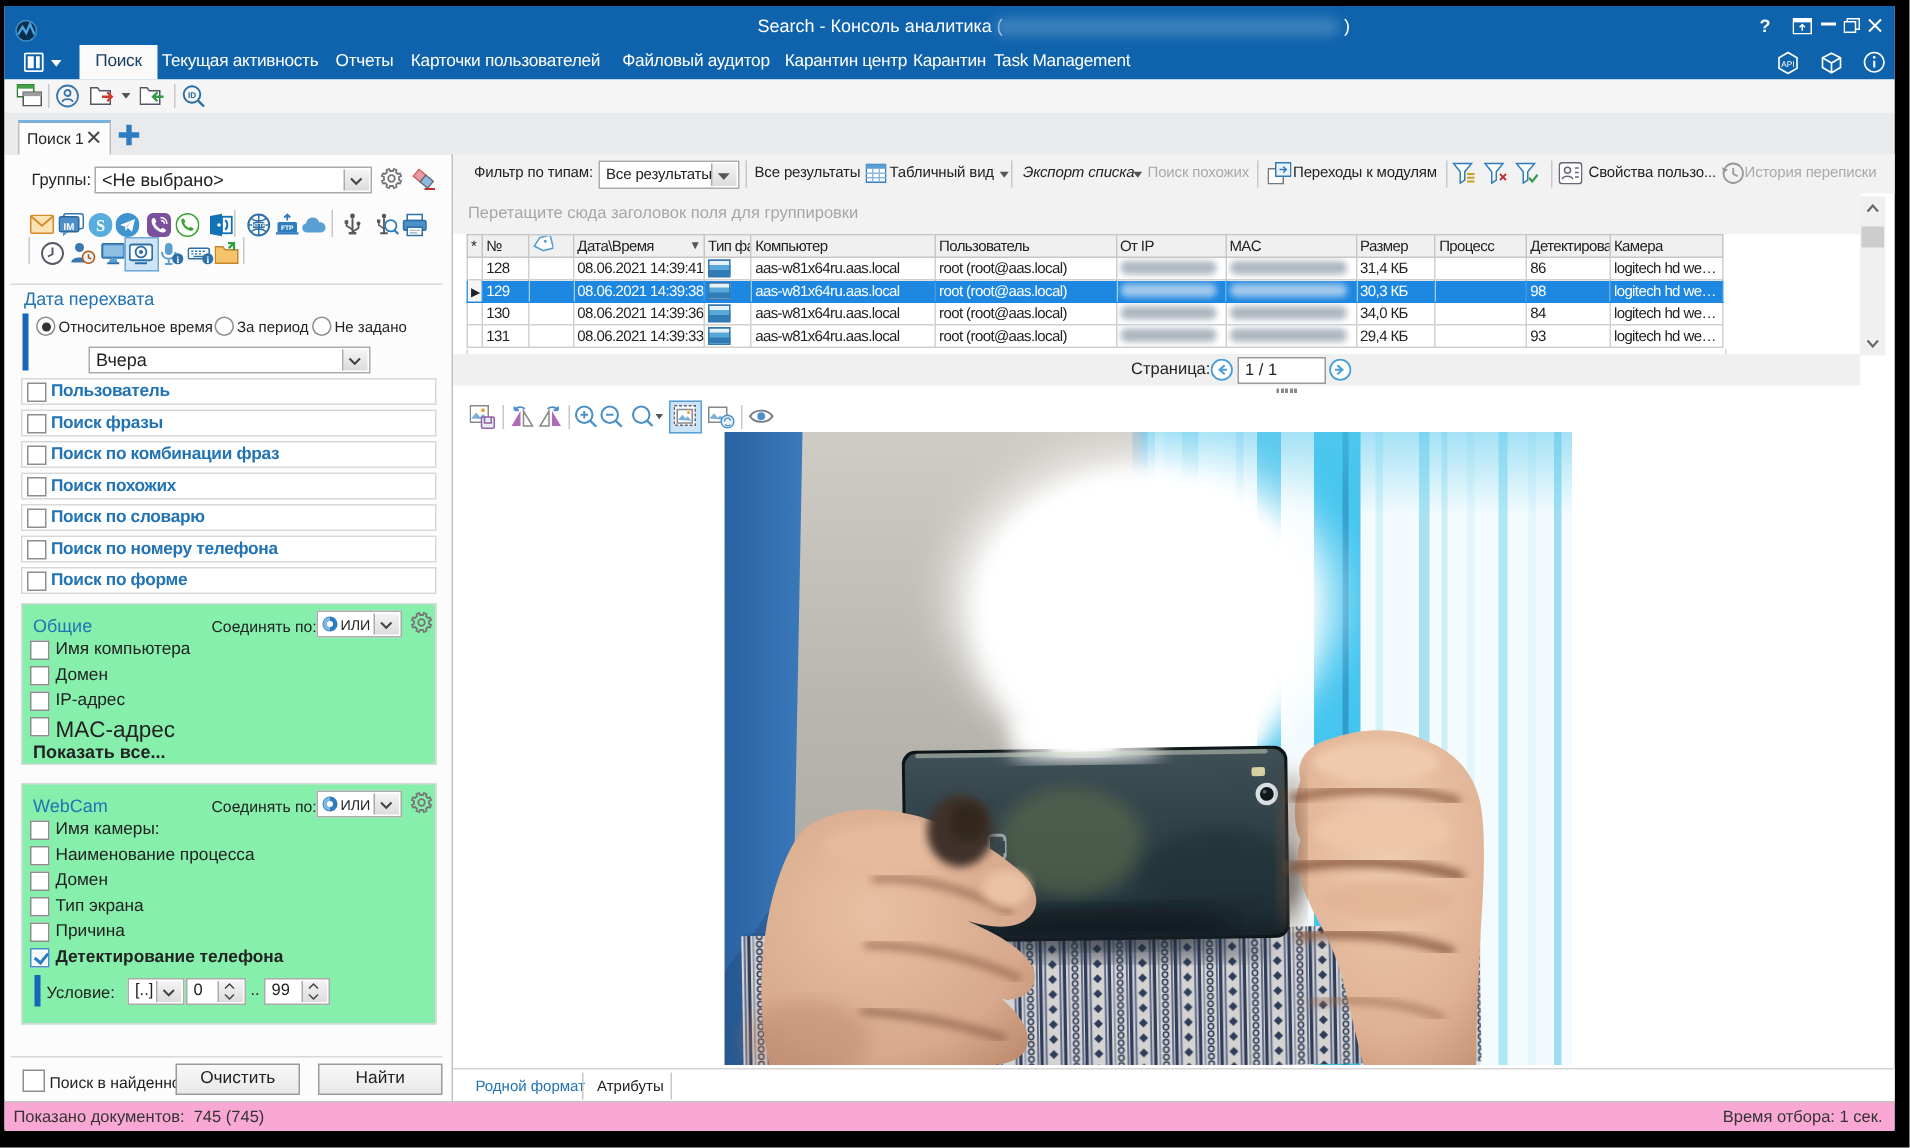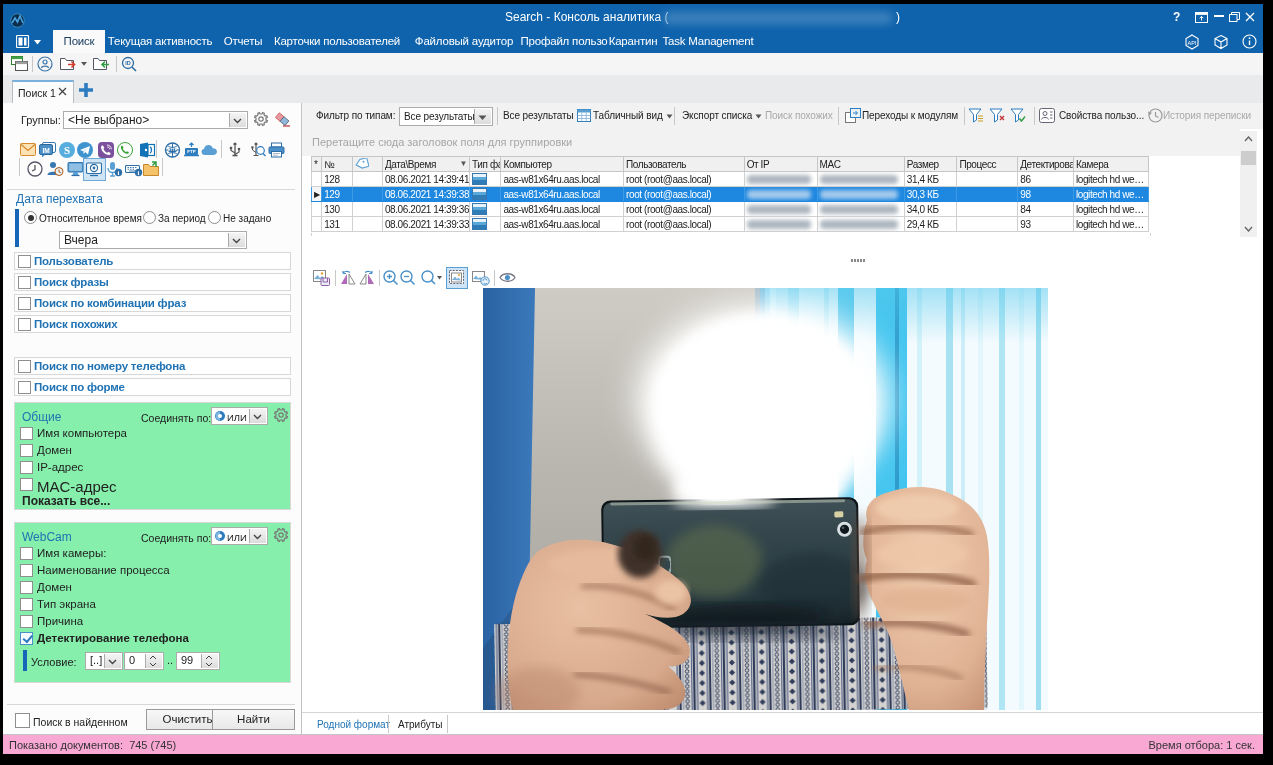--- a/index.html
+++ b/index.html
@@ -94,21 +94,21 @@
     </svg>
     <svg class="abs" style="left:31px;top:10px" width="7" height="5" viewBox="0 0 7 5">
         <path d="M0 0 L7 0 L3.5 4.5 Z" fill="#fff"></path>
       </svg>
     <div class="ttab" style="left:50px;top:0;width:52px;height:23px;border:none;background:#fafafa;"></div>
     <span class="mtab" style="left:76px;color:#1b3f60;">Поиск</span>
     <span class="mtab" style="left:157px;">Текущая активность</span>
     <span class="mtab" style="left:240px;">Отчеты</span>
     <span class="mtab" style="left:334px;">Карточки пользователей</span>
     <span class="mtab" style="left:461px;">Файловый аудитор</span>
-    <span class="mtab" style="left:561px;">Профайл пользо</span>
+    <span class="mtab" style="left:561px;">Карантин центр</span>
     <span class="mtab" style="left:630px;">Карантин</span>
     <span class="mtab" style="left:705px;">Task Management</span>
     <svg class="abs" style="left:1181px;top:4px" width="16" height="16" viewBox="0 0 16 16">
       <path d="M8 1 L14 4.5 L14 11.5 L8 15 L2 11.5 L2 4.5 Z" fill="none" stroke="#fff" stroke-width="1.1"></path>
       <text x="8" y="10.5" font-size="5.5" fill="#fff" text-anchor="middle" font-family="Liberation Sans">API</text>
     </svg>
     <svg class="abs" style="left:1210px;top:4px" width="16" height="16" viewBox="0 0 16 16">
       <path d="M8 1.5 L14 4.5 L14 11 L8 14.5 L2 11 L2 4.5 Z M2 4.5 L8 8 L14 4.5 M8 8 L8 14.5" fill="none" stroke="#fff" stroke-width="1.1"></path>
     </svg>
     <svg class="abs" style="left:1239px;top:4px" width="15" height="15" viewBox="0 0 15 15">
@@ -325,20 +325,24 @@
         <span class="lbl">Поиск фразы</span>
       </div>
     <div class="srow" style="top:191px;">
         <span class="chk"></span>
         <span class="lbl">Поиск по комбинации фраз</span>
       </div>
     <div class="srow" style="top:212px;">
         <span class="chk"></span>
         <span class="lbl">Поиск похожих</span>
       </div>
+    <div class="srow" style="top:233px;">
+        <span class="chk"></span>
+        <span class="lbl">Поиск по словарю</span>
+      </div>
     <div class="srow" style="top:254px;">
         <span class="chk"></span>
         <span class="lbl">Поиск по номеру телефона</span>
       </div>
     <div class="srow" style="top:275px;">
         <span class="chk"></span>
         <span class="lbl">Поиск по форме</span>
       </div>
     <div class="sbox" style="top:299px;height:106px;">
       <span class="abs blue" style="left:7px;top:7px;font-size:12px;">Общие</span>
@@ -428,21 +432,21 @@
             <svg width="8" height="12" viewBox="0 0 8 12" style="position:absolute;left:3px;top:1px">
               <path d="M1 4 L4 1 L7 4" stroke="#444" fill="none"></path>
               <path d="M1 8 L4 11 L7 8" stroke="#444" fill="none"></path>
             </svg>
           </span>
       </div>
     </div>
     <div class="abs" style="left:4px;top:601px;width:288px;border-top:1px solid #d8d8d8;"></div>
     <span class="chk" style="left:12px;top:610px;width:13px;height:13px;"></span>
     <span class="abs" style="left:30px;top:613px;font-size:10.5px;">Поиск в найденном</span>
-    <div class="btn2" style="left:143px;top:606px;width:81px;height:19px;line-height:19px;">Очистить</div>
+    <div class="btn2" style="left:114px;top:606px;width:81px;height:19px;line-height:19px;">Очистить</div>
     <div class="btn2" style="left:209px;top:606px;width:81px;height:19px;line-height:19px;">Найти</div>
   </div>
   <div class="abs" id="vsplit"></div>
   <div class="abs" id="rightpanel">
     <div class="abs" id="rtoolbar">
       <span class="abs" style="left:14px;top:7px;">Фильтр по типам:</span>
       <div class="combo" style="left:97px;top:4px;width:92px;height:17px;">
         <span class="abs" style="left:4px;top:3px;font-size:10px;">Все результаты</span>
         <span class="btn">
             <svg width="9" height="6" viewBox="0 0 9 6" style="position:absolute;left:3px;top:6px">
@@ -455,21 +459,21 @@
       <svg class="abs" style="left:275px;top:6px" width="14" height="13" viewBox="0 0 14 13">
           <rect x="0.5" y="0.5" width="13" height="12" fill="#fff" stroke="#2e7cc0"></rect>
           <rect x="0.5" y="0.5" width="13" height="3" fill="#5a9fd4"></rect>
           <path d="M0.5 6.5 L13.5 6.5 M0.5 9.5 L13.5 9.5 M4.8 3.5 L4.8 12.5 M9.2 3.5 L9.2 12.5" stroke="#8ab8dc" stroke-width="0.9"></path>
         </svg>
       <span class="abs" style="left:291px;top:7px;">Табличный вид</span>
       <svg class="abs" style="left:364px;top:11px" width="7" height="5" viewBox="0 0 7 5">
           <path d="M0.5 0.5 L6.5 0.5 L3.5 4.5 Z" fill="#555"></path>
         </svg>
       <sep style="left:372px;top:4px;height:18px;"></sep>
-      <span class="abs" style="left:380px;top:7px;">Экспорт списка</span>
+      <span class="abs" style="left:380px;top:7px;font-style:italic;">Экспорт списка</span>
       <svg class="abs" style="left:453px;top:11px" width="7" height="5" viewBox="0 0 7 5">
           <path d="M0.5 0.5 L6.5 0.5 L3.5 4.5 Z" fill="#555"></path>
         </svg>
       <span class="abs" style="left:463px;top:7px;color:#a9a9a9;">Поиск похожих</span>
       <sep style="left:536px;top:4px;height:18px;"></sep>
       <svg class="abs" style="left:543px;top:5px" width="16" height="15" viewBox="0 0 16 15">
           <rect x="0.5" y="4.5" width="10" height="10" fill="#fff" stroke="#777"></rect>
           <rect x="5.5" y="0.5" width="10" height="9" fill="#eaf2fa" stroke="#2e7cc0"></rect>
           <path d="M8 5 L12 5 M10.5 3 L12.5 5 L10.5 7" stroke="#2e7cc0" fill="none"></path>
         </svg>
@@ -596,20 +600,34 @@
             <td><span class="blr"></span></td>
             <td><span class="blr b2"></span></td>
             <td>29,4 КБ</td>
             <td></td>
             <td>93</td>
             <td>logitech hd we…</td>
           </tr>
     </tbody>
       </table>
     <div class="abs" style="left:9px;top:130px;width:838px;height:3px;overflow:hidden;border-left:1px solid #d0d0d0;border-right:1px solid #d0d0d0;"></div>
+    <div class="abs" id="pager">
+      <span class="abs" style="left:452px;top:4px;">Страница:</span>
+      <svg class="abs" style="left:505px;top:3px" width="15" height="15" viewBox="0 0 15 15">
+          <circle cx="7.5" cy="7.5" r="6.8" fill="#fff" stroke="#4a9fd8" stroke-width="1.2"></circle>
+          <path d="M9.5 4.5 L6 7.5 L9.5 10.5 M6 7.5 L11 7.5" stroke="#4a9fd8" stroke-width="1.3" fill="none"></path>
+        </svg>
+      <div class="combo" style="left:523px;top:2px;width:57px;height:16px;border-color:#999;">
+          <span class="abs" style="left:4px;top:2px;">1 / 1</span>
+        </div>
+      <svg class="abs" style="left:584px;top:3px" width="15" height="15" viewBox="0 0 15 15">
+          <circle cx="7.5" cy="7.5" r="6.8" fill="#fff" stroke="#4a9fd8" stroke-width="1.2"></circle>
+          <path d="M5.5 4.5 L9 7.5 L5.5 10.5 M4 7.5 L9 7.5" stroke="#4a9fd8" stroke-width="1.3" fill="none"></path>
+        </svg>
+    </div>
     <div class="abs" style="left:549px;top:156px;width:14px;height:3px;background:repeating-linear-gradient(90deg,#8a8a8a 0 2px,transparent 2px 3px);"></div>
 
     <div class="abs" id="vtoolbar">
       <svg class="abs" style="left:11px;top:0" width="17" height="16" viewBox="0 0 17 16">
           <rect x="0.5" y="0.5" width="12" height="11" fill="#fff" stroke="#888"></rect>
           <path d="M1 9 L4.5 5 L7 8 L9 6 L12.5 9.5" fill="#7ab0d8" stroke="none"></path>
           <circle cx="9" cy="3.5" r="1.3" fill="#e8a33d"></circle>
           <rect x="8" y="8" width="8.5" height="7.5" rx="1" fill="#e8eef4" stroke="#9061a8"></rect>
           <path d="M10 8 L10 12 L14.5 12 L14.5 8" fill="none" stroke="#9061a8"></path>
         </svg>

